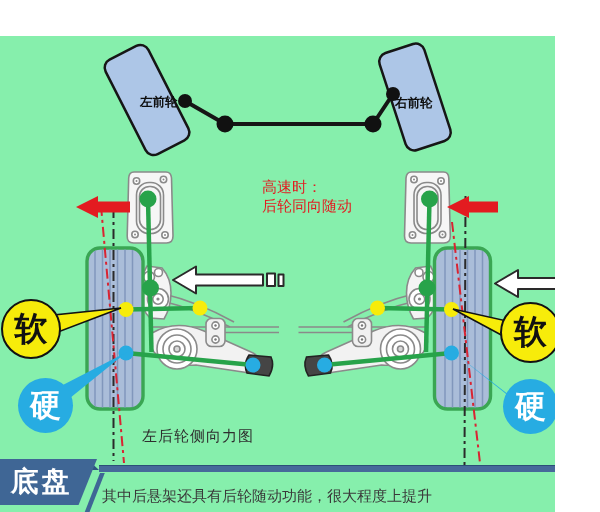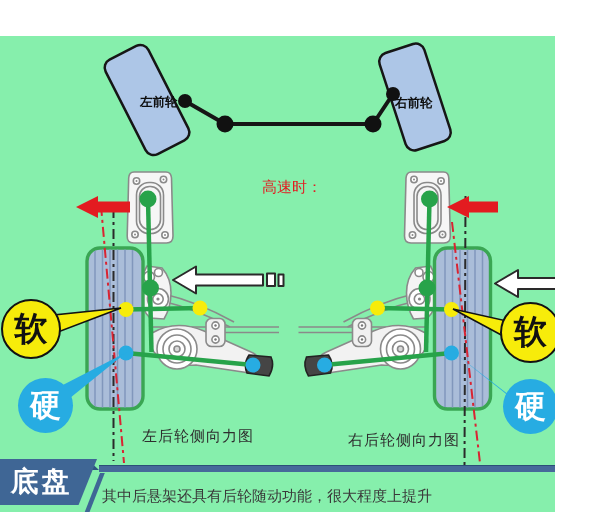--- a/index.html
+++ b/index.html
@@ -149,37 +149,37 @@
     <polygon points="57,352 70,362 127,316" fill="var(--cyan)"></polygon>
     <polygon points="507,285 505,301 453,273" fill="var(--yellow)" stroke="#121212" stroke-width="1.5"></polygon>
     <polygon points="509,359 519,368 452,315" fill="var(--cyan)"></polygon>
   </svg>
 
   <div class="abs wheel-label" style="left:140px;top:58px;">左前轮</div>
   <div class="abs wheel-label" style="left:395px;top:59px;">右前轮</div>
 
   <div class="abs speed-note" style="left:262px;top:142px;">
     <div>高速时：</div>
+    <div>后轮同向随动</div>
   </div>
 
   <div class="abs balloon yellow" style="left:1px;top:263px;width:60px;height:60px;">
     <span>软</span>
   </div>
   <div class="abs balloon blue" style="left:18px;top:342px;width:55px;height:55px;">
     <span>硬</span>
   </div>
   <div class="abs balloon yellow" style="left:500px;top:266px;width:61px;height:61px;">
     <span>软</span>
   </div>
   <div class="abs balloon blue" style="left:503px;top:343px;width:55px;height:55px;">
     <span>硬</span>
   </div>
 
   <div class="abs caption" style="left:142px;top:391px;">左后轮侧向力图</div>
-  <div class="abs caption" style="left:348px;top:395px;">右后轮侧向力图</div>
 
   <div class="abs stripe-a"></div>
   <div class="abs stripe-b"></div>
   <div class="abs badge">底盘</div>
   <div class="abs badge-divider"></div>
   <div class="abs footer-text">
     <div>其中后悬架还具有后轮随动功能，很大程度上提升</div>
   </div>
 
 </div>

